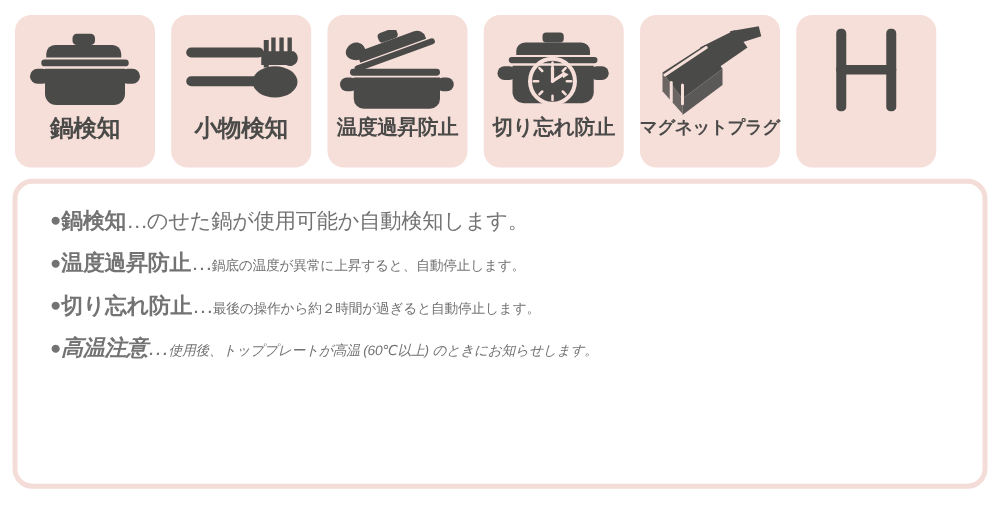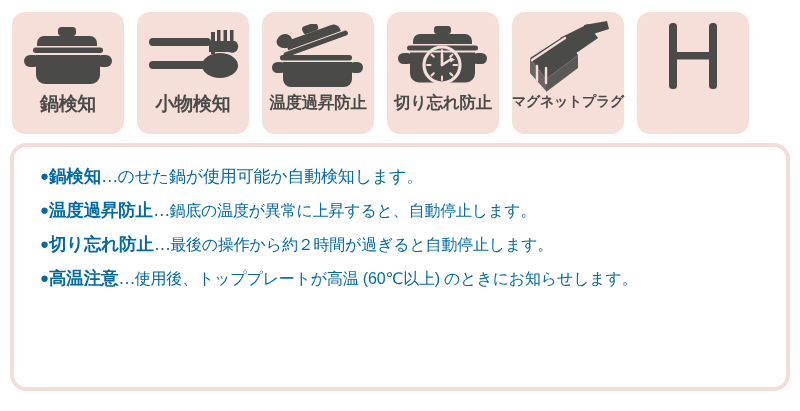--- a/index.html
+++ b/index.html
@@ -56,41 +56,41 @@
   .desc-panel {
     margin: 9px 10px 0 10px;
     border: 4px solid #f4ddd8;
     border-radius: 16px;
     background: #ffffff;
     height: 248px;
     box-sizing: border-box;
     padding: 21px 0 0 26px;
   }
   .desc-line {
-    color: #0369a1;
+    color: #737373;
     font-size: 17.5px;
     line-height: 1;
     margin-bottom: 16.5px;
     white-space: nowrap;
     letter-spacing: -0.2px;
   }
-  .desc-line:last-child { margin-bottom: 0; }
+  .desc-line:last-child { margin-bottom: 0; font-style: italic; }
   .bullet {
     font-size: 15px;
     vertical-align: 1px;
     letter-spacing: 0;
   }
   .hd {
     font-weight: bold;
     letter-spacing: -0.2px;
   }
   .sep { letter-spacing: -1px; }
   .body-txt { font-size: 17px; }
   .em { font-weight: bold; }
-  .sm-body { font-size: 16px; }
+  .sm-body { font-size: 11px; }
 </style>
 </head>
 <body>
 
 <div class="card-strip">
 
   <div class="feature-card">
     <div class="card-icon">
       <svg width="96" height="62" viewBox="0 0 96 62">
         <g fill="#4a4a48">

